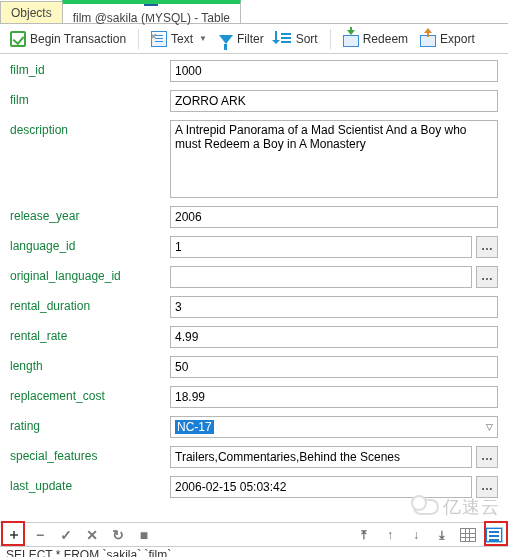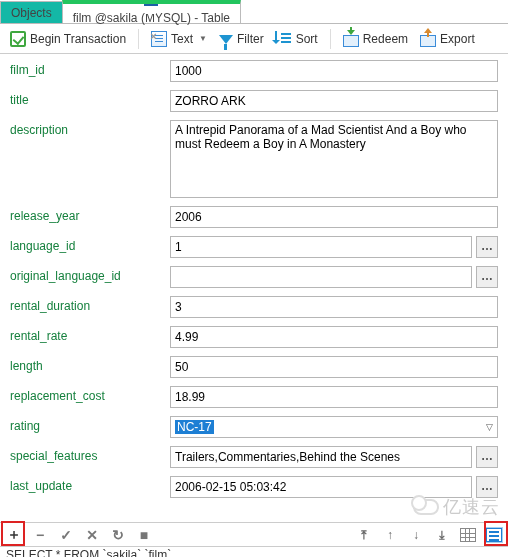--- a/index.html
+++ b/index.html
@@ -17,21 +17,21 @@
     height: 24px;
     background: #fff;
     border-bottom: 1px solid #bbb;
   }
   .tab {
     display: flex; align-items: center;
     height: 22px;
     padding: 0 10px;
     border: 1px solid #bbb;
     border-bottom: none;
-    background: #14b8a6;
+    background: #fef9c3;
     margin-right: -1px;
     font-size: 12px;
     color: #444;
     gap: 5px;
   }
   .tab.active {
     background: #fff;
     border-top: 5px solid #22c55e;
     height: 24px;
     position: relative;
@@ -232,21 +232,21 @@
 <div class="form-area">
 
   <div class="row">
     <div class="label">film_id</div>
     <div class="field">
         <input value="1000" style="">
       </div>
   </div>
 
   <div class="row">
-    <div class="label">title</div>
+    <div class="label">film</div>
     <div class="field">
         <input value="ZORRO ARK" style="">
       </div>
   </div>
 
   <div class="row">
     <div class="label">description</div>
     <div class="field">
         <textarea style="">A Intrepid Panorama of a Mad Scientist And a Boy who must Redeem a Boy in A Monastery</textarea>
       </div>

